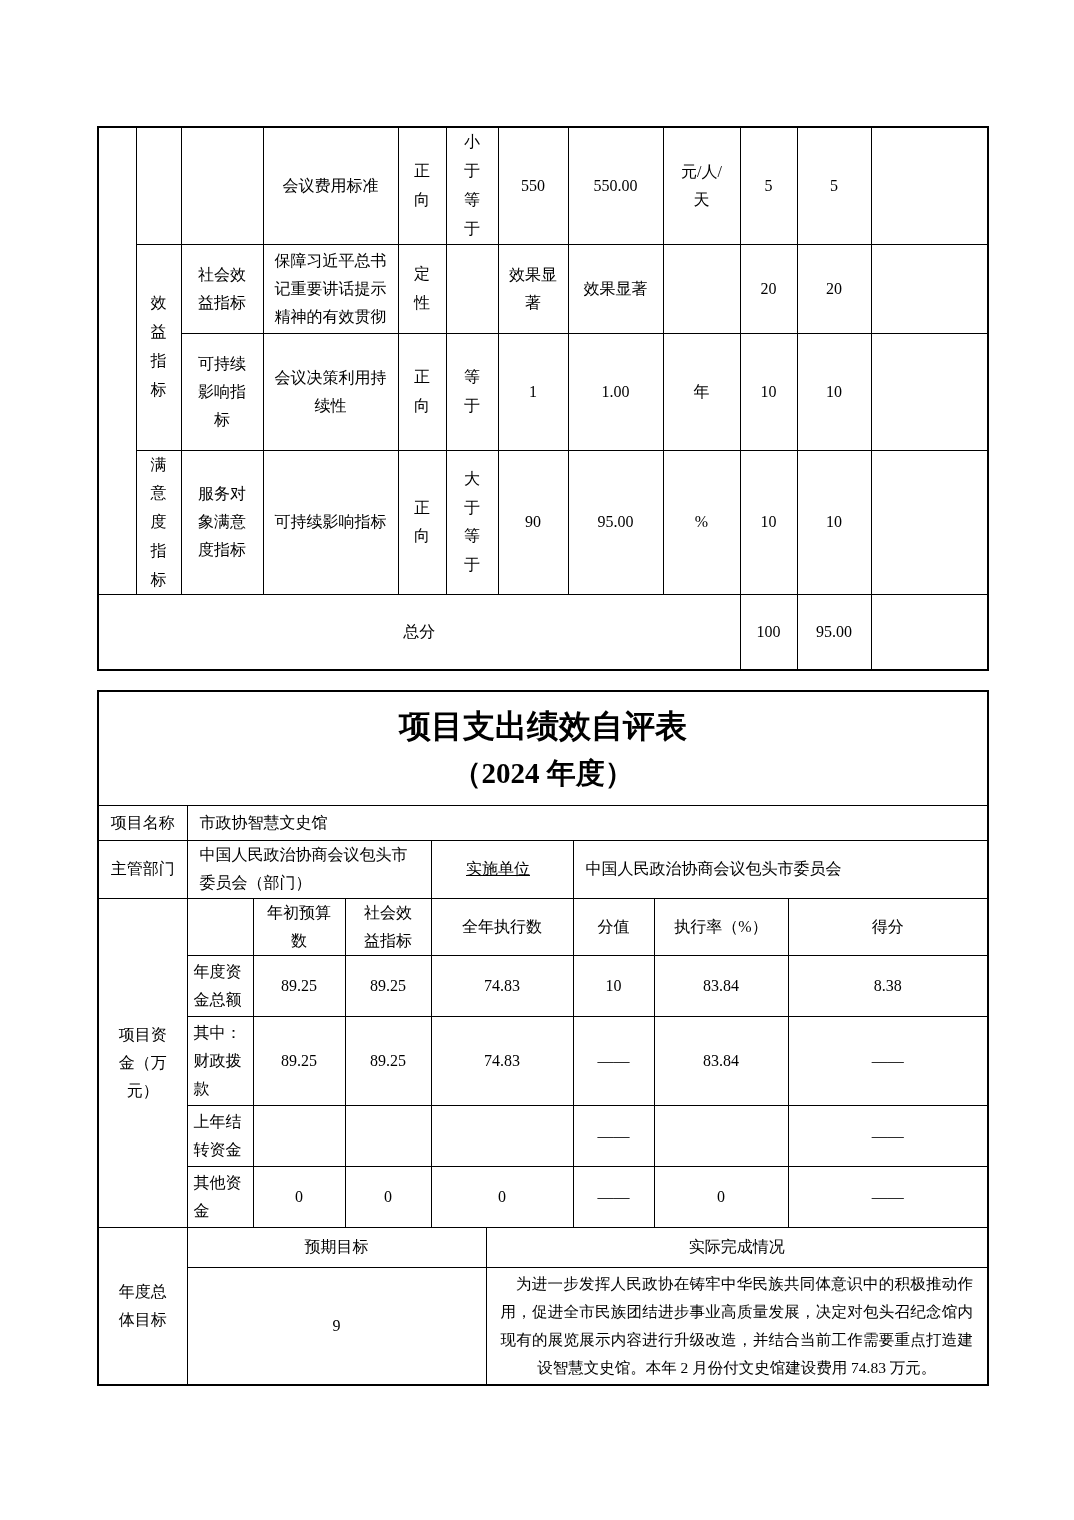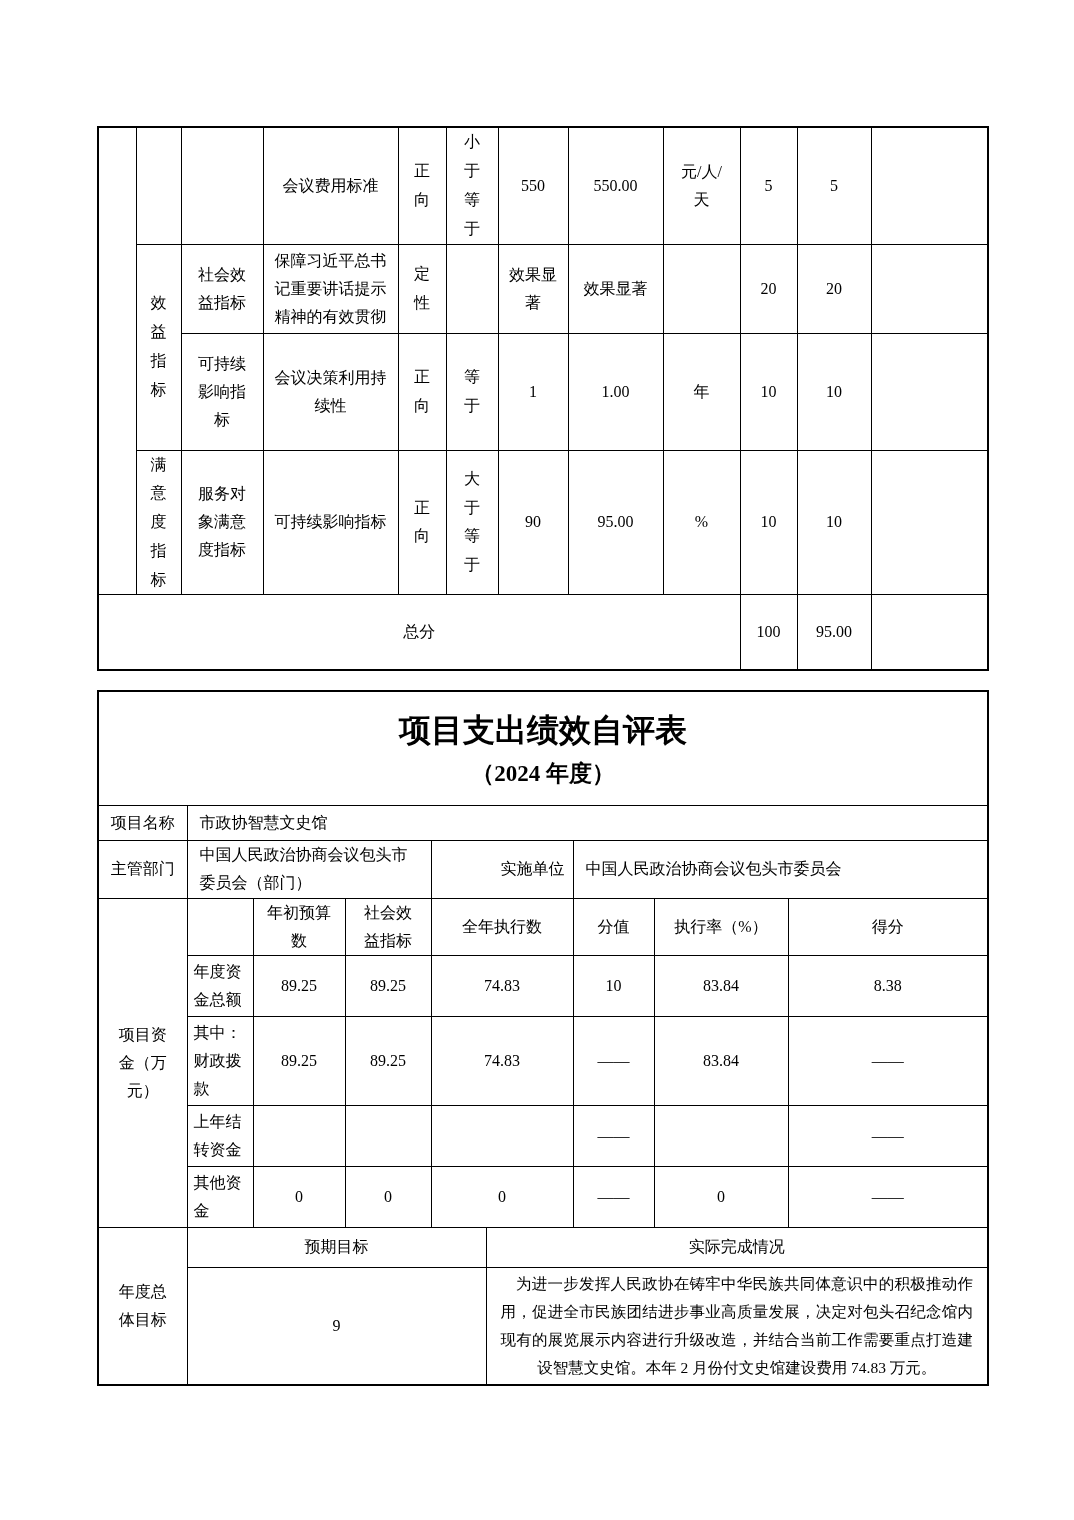--- a/index.html
+++ b/index.html
@@ -32,25 +32,25 @@
   }
   table { border: 2px solid #000; }
   
   .vt { width: 1em; margin: 0 auto; word-break: break-all; line-height: 1.8; }
   .p5  { padding: 0 5px; }
   .p9  { padding: 0 17px; }
   .p10 { padding: 0 10px; }
   .p11 { padding: 16px 11px; }
   .p12 { padding: 0 12px; text-align: center; }
   .left  { text-align: left; margin-left: 32px; }
-  .right { text-align: right; padding-right: 8px; }
+  .right { text-align: center; padding-right: 8px; text-decoration: underline; }
   .flabel { text-align: left; padding: 2px 6px; }
   .title-cell { padding: 6px 8px; }
   .doc-title    { font-size: 32px; font-weight: bold; line-height: 1.6; }
-  .doc-subtitle { font-size: 23px; font-weight: bold; line-height: 1.5; }
+  .doc-subtitle { font-size: 29px; font-weight: bold; line-height: 1.5; }
   .para {
     text-align: justify;
     text-align-last: center;
     text-indent: 1em;
     font-size: 15.5px;
     line-height: 1.82;
     padding: 2px 14px;
   }
 </style>
 </head>

